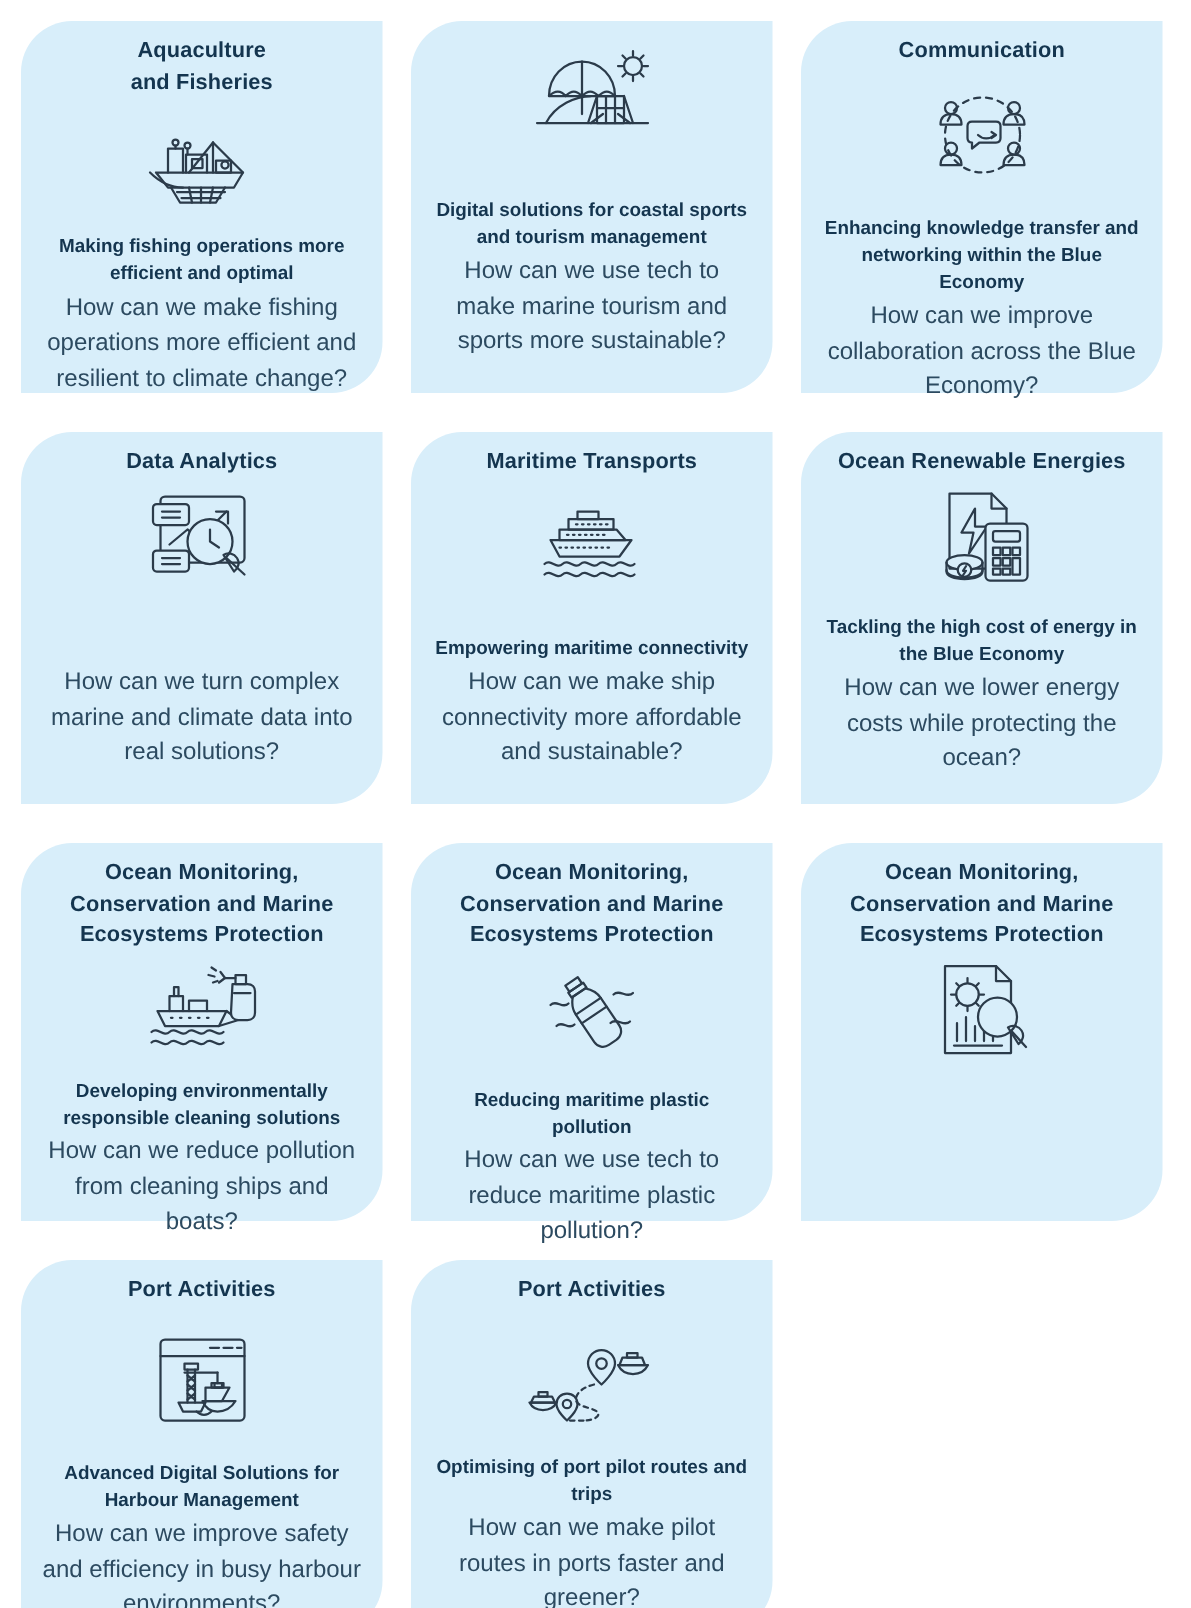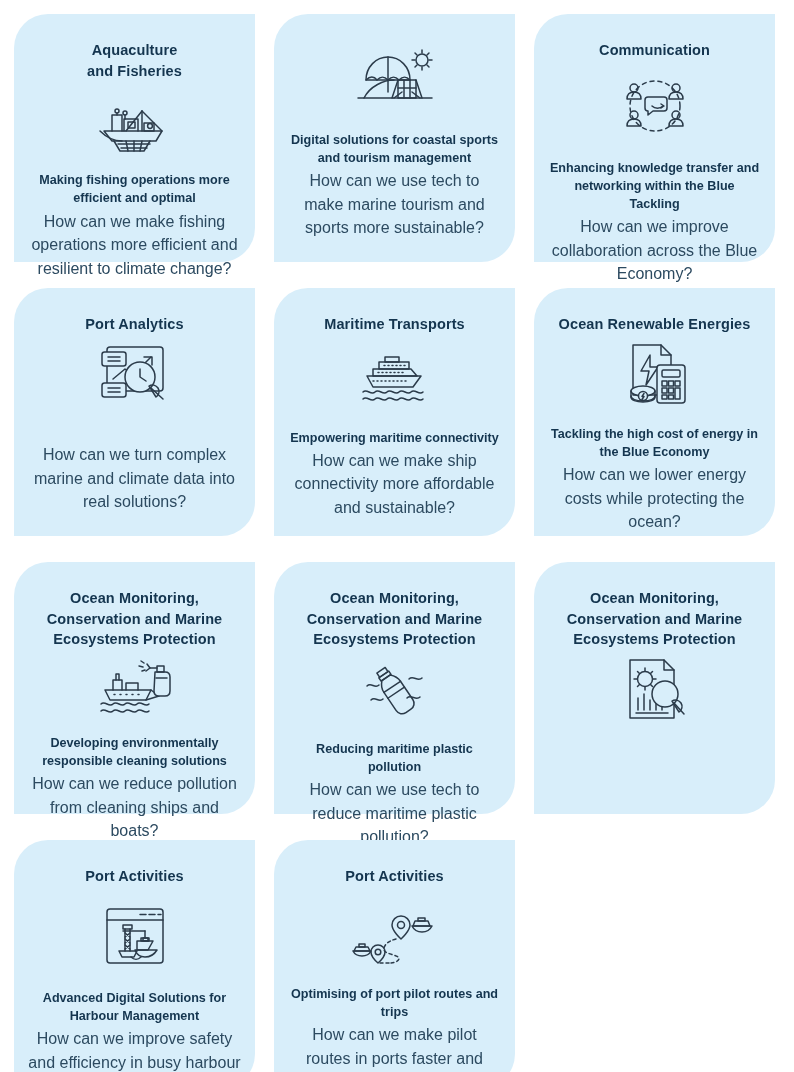--- a/index.html
+++ b/index.html
@@ -14,21 +14,21 @@
     padding: 14px 14px 10px 14px;
     display: grid;
     grid-template-columns: 241px 241px 241px;
     column-gap: 19px;
     row-gap: 26px;
     align-content: start;
   }
   .card {
     background: #d8eefa;
     border-radius: 34px 0 34px 0;
-    padding: 26px 14px 18px 14px;
+    padding: 10px 14px 18px 14px;
     display: flex;
     flex-direction: column;
     align-items: center;
     text-align: center;
   }
   .card-r1 { height: 248px; }
   .card-r2 { height: 248px; }
   .card-r3 { height: 252px; }
   .card-r4 { height: 248px; }
 
@@ -156,27 +156,27 @@
         <g>
           <circle cx="55" cy="40" r="4"></circle>
           <path d="M48 51 c0 -5 3 -7 7 -7 c4 0 7 2 7 7 z"></path>
         </g>
         <path d="M27 22 h16 c2 0 3 1 3 3 v8 c0 2 -1 3 -3 3 h-11 l-5 4 v-4 c-2 0 -3 -1 -3 -3 v-8 c0 -2 1 -3 3 -3 z"></path>
         <path d="M31 31 c3 3 8 3 11 0"></path>
         <path d="M40 29 l3 2 l-3 2"></path>
       </svg>
     </div>
     <div class="spacer"></div>
-    <div class="card-sub">Enhancing knowledge transfer and networking within the Blue Tackling</div>
+    <div class="card-sub">Enhancing knowledge transfer and networking within the Blue Economy</div>
     <div class="card-desc">How can we improve collaboration across the Blue Economy?</div>
     <div class="bottom-pad"></div>
   </div>
 
   <div class="card card-r2">
-    <div class="card-title">Port Analytics</div>
+    <div class="card-title">Data Analytics</div>
     <div class="icon-wrap ico-data">
       <svg width="72" height="70" viewBox="0 0 72 70" fill="none" stroke="#2b3b4a" stroke-width="1.5" stroke-linecap="round" stroke-linejoin="round">
         <rect x="8" y="8" width="56" height="44" rx="3"></rect>
         <rect x="3" y="13" width="24" height="14" rx="2.5" fill="#d8eefa"></rect>
         <path d="M9 18 h12 M9 22 h12"></path>
         <rect x="3" y="44" width="24" height="14" rx="2.5" fill="#d8eefa"></rect>
         <path d="M9 49 h12 M9 53 h12"></path>
         <path d="M14 40 L26 30 L34 36 L52 18"></path>
         <path d="M45 18 h8 v8"></path>
         <circle cx="41" cy="38" r="15" fill="#d8eefa"></circle>

